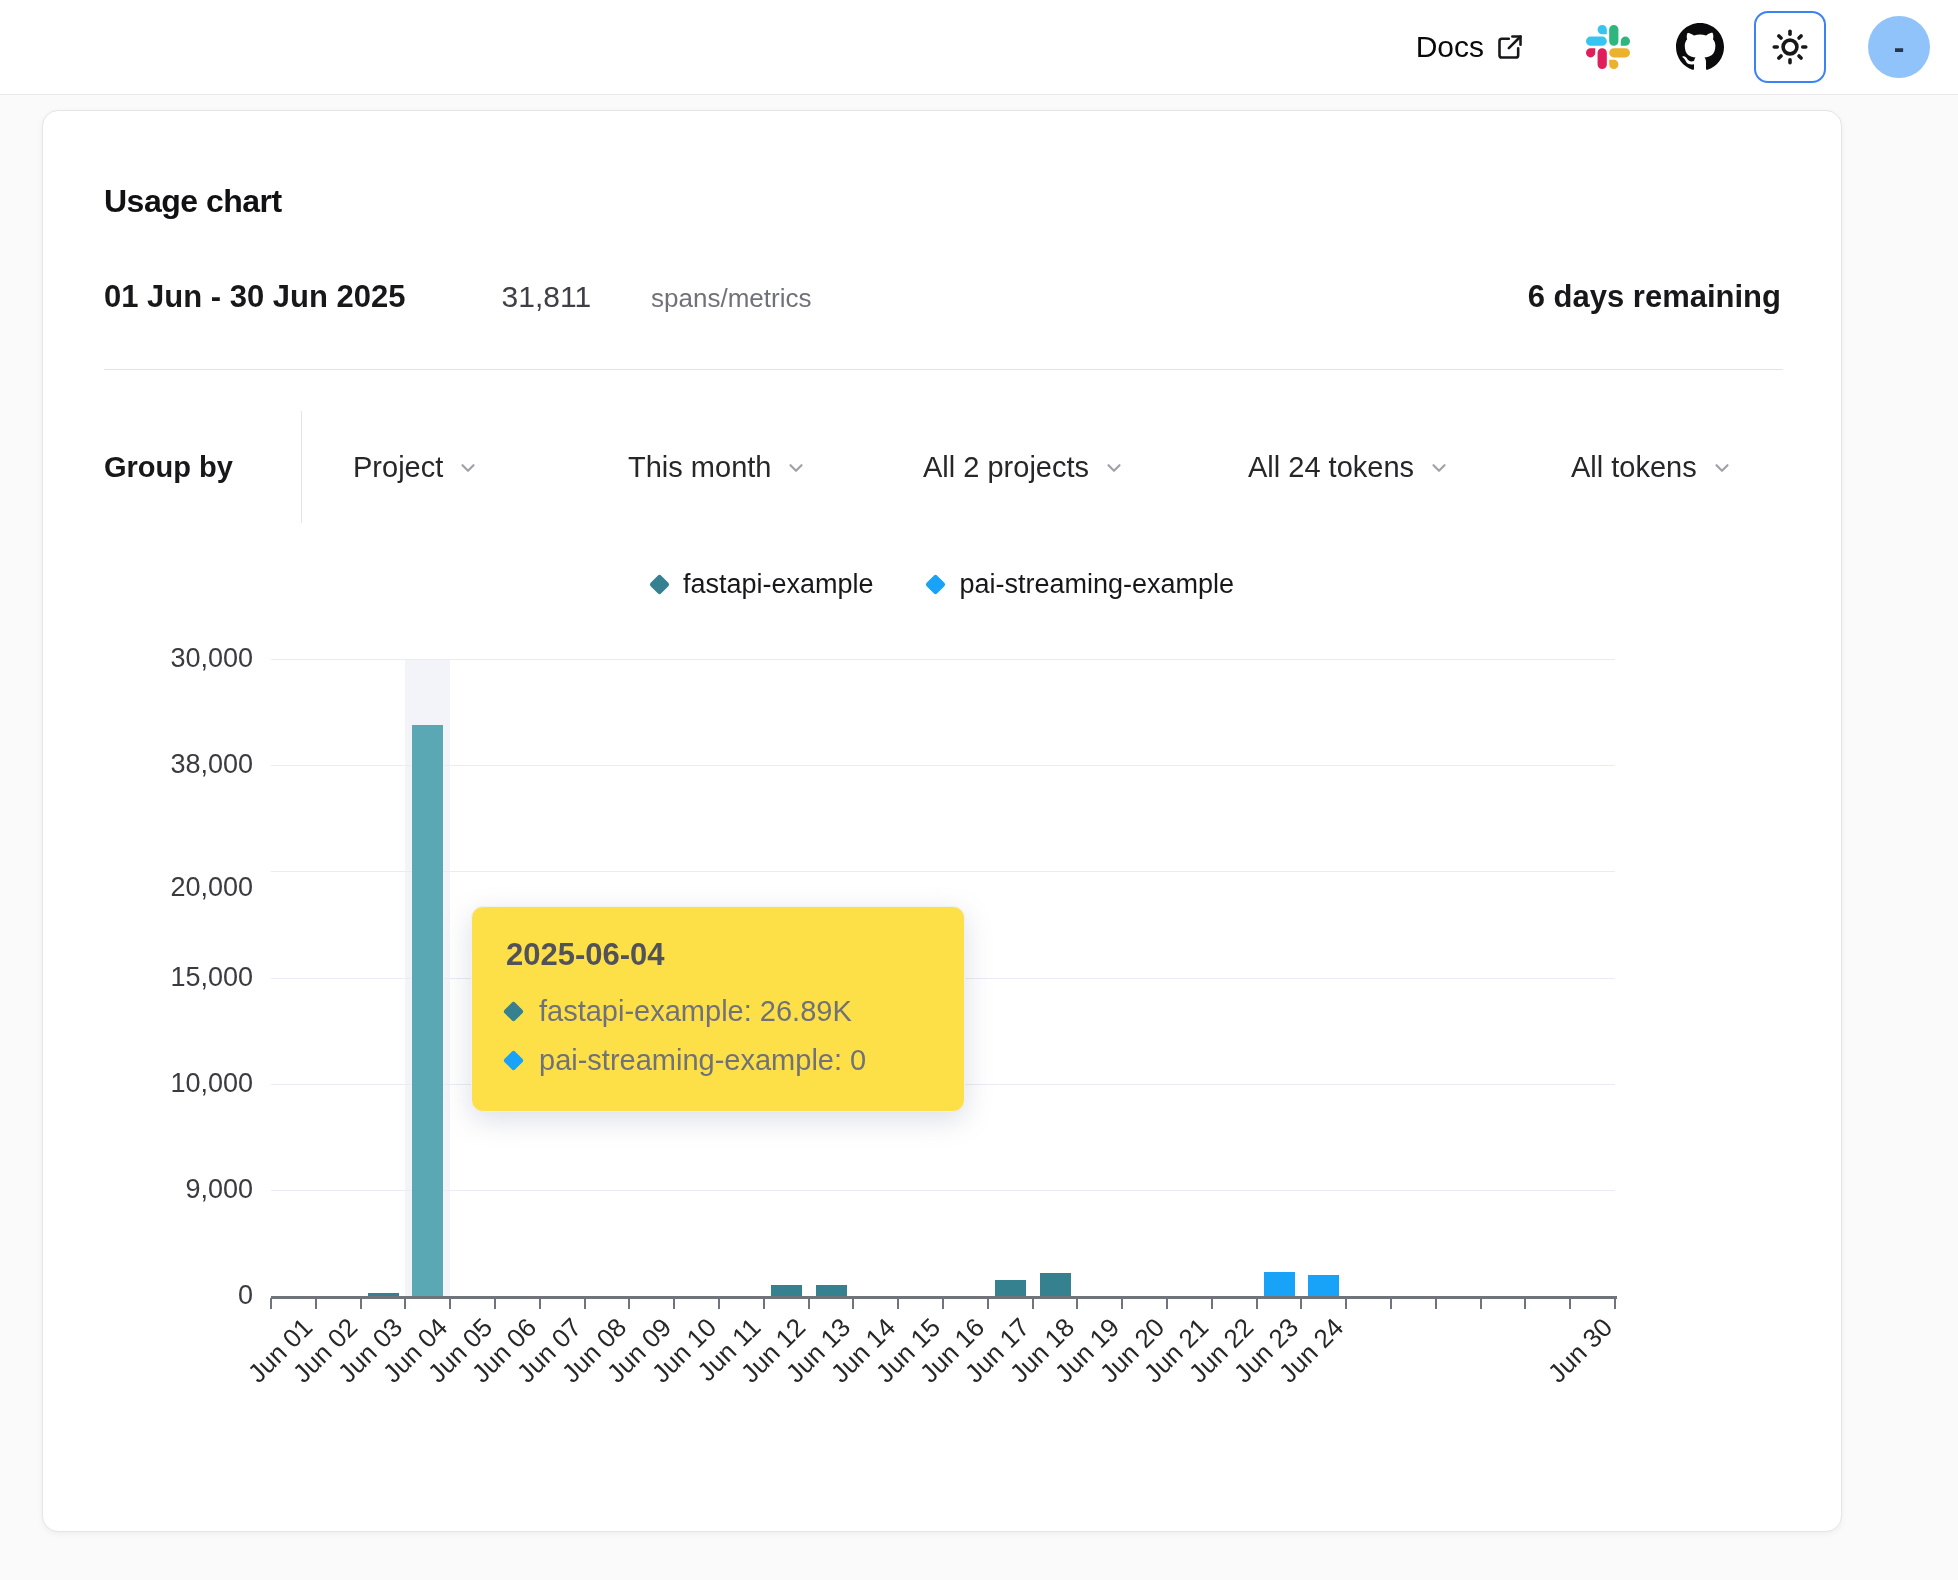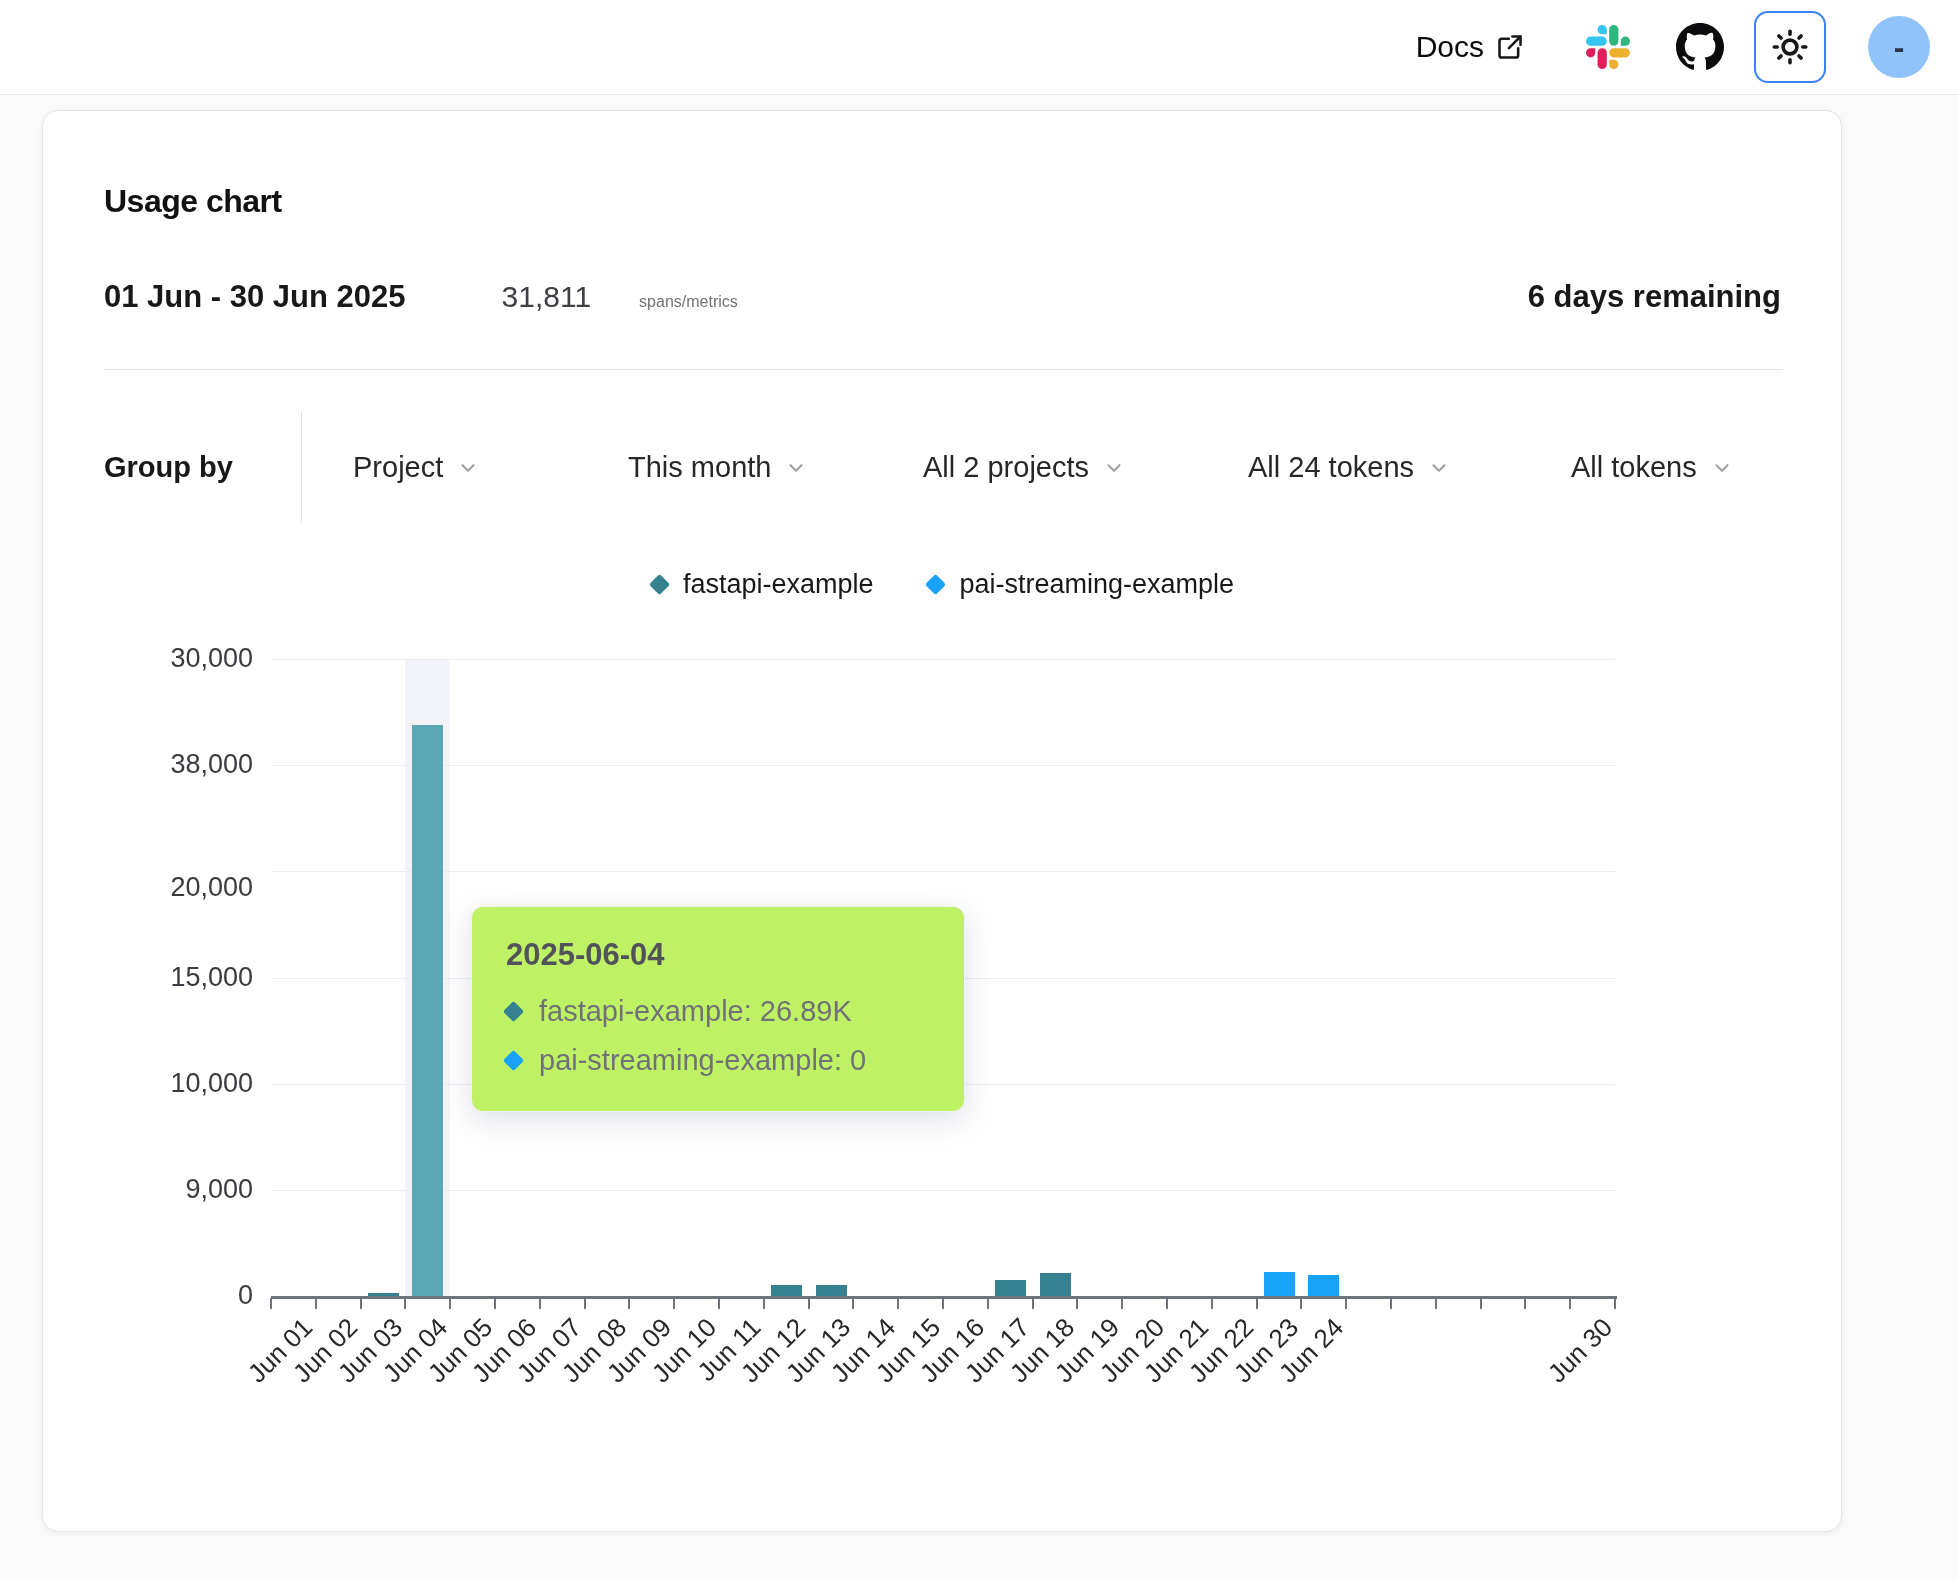--- a/index.html
+++ b/index.html
@@ -16,21 +16,21 @@
   .avatar { width:62px; height:62px; border-radius:50%; background:#90c3f9; display:flex; align-items:center;
             justify-content:center; font-size:32px; font-weight:700; color:#27364b; cursor:pointer; }
 
   
   .card { position:absolute; left:42px; top:110px; width:1800px; height:1422px; background:#ffffff;
           border:1px solid #e5e5e8; border-radius:16px; box-shadow:0 2px 6px rgba(0,0,0,0.05); }
   .card-title { position:absolute; left:61px; top:72px; font-size:32px; font-weight:700; color:#111113; letter-spacing:-0.5px; }
   .date-row { position:absolute; left:61px; top:168px; display:flex; align-items:baseline;gap:48px; }
   .date-range { font-size:31px; font-weight:700; color:#18181b; }
   .spans-value { font-size:30px; color:#3f3f46; margin-left:48px; }
-  .spans-unit { font-size:16px; color:#71717a; margin-left:0; }
+  .spans-unit { font-size:26px; color:#71717a; margin-left:12px; }
   .remaining { position:absolute; right:60px; top:168px; font-size:31px; font-weight:700; color:#18181b; }
   .rule { position:absolute; left:61px; top:258px; width:1679px; height:1px; background:#e4e4e7; }
 
   
   .filters { position:absolute; left:0; top:300px; width:1800px; height:112px; }
   .group-by { position:absolute; left:61px; top:40px; font-size:29px; font-weight:700; color:#18181b; }
   .v-divider { position:absolute; left:258px; top:0; width:1px; height:112px; background:#e4e4e7; }
   .filter-item { position:absolute; top:40px; display:flex; align-items:center; gap:14px;
                  font-size:29px; color:#27272a; cursor:pointer; white-space:nowrap; }
   .f-project  { left:310px; }
@@ -50,21 +50,21 @@
   .gridline { position:absolute; left:0; width:100%; height:1px; background:#e9ecf4; }
   .hover-band { position:absolute; top:0; height:100%; background:#f3f4f9; }
   .bar { position:absolute; bottom:0; }
   .y-label { position:absolute; width:200px; left:-218px; text-align:right; font-size:27px; color:#3a3a40; }
   .axis { position:absolute; left:0; top:637px; width:1346px; height:2.5px; background:#6f737b; }
   .tick { position:absolute; top:639px; width:2px; height:11px; background:#6f737b; }
   .x-label { position:absolute; font-size:26px; color:#27272a; white-space:nowrap;
              transform:rotate(-45deg); transform-origin:top right; }
 
   
-  .tooltip { position:absolute; left:428px; top:795px; width:494px; background:#bef264; border:1px solid #f1f1f3;
+  .tooltip { position:absolute; left:428px; top:795px; width:494px; background:#fde047; border:1px solid #f1f1f3;
              border-radius:12px; box-shadow:0 8px 28px rgba(100,110,140,0.22); padding:30px 34px 34px 34px; z-index:5; }
   .tooltip-date { font-size:31px; font-weight:700; color:#52525b; margin-bottom:22px; }
   .tooltip-row { display:flex; align-items:center; gap:18px; font-size:29px; color:#71717a; margin-top:16px; }
 </style>
 </head>
 <body>
 
 <div class="topbar">
   <div class="docs-link">
     <span>Docs</span>

